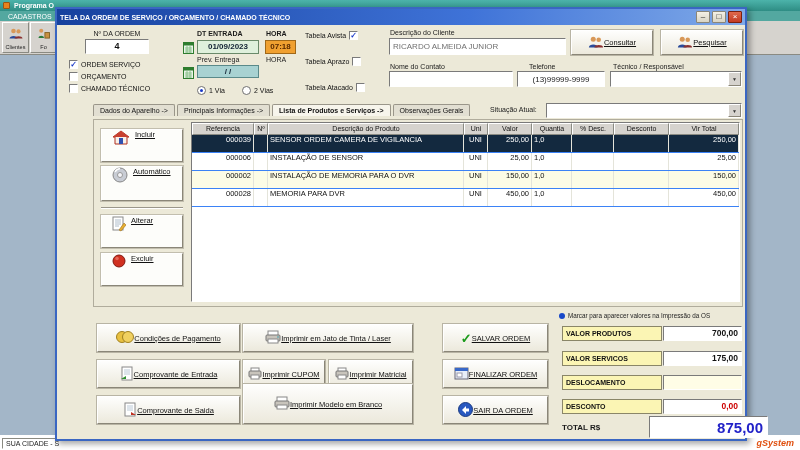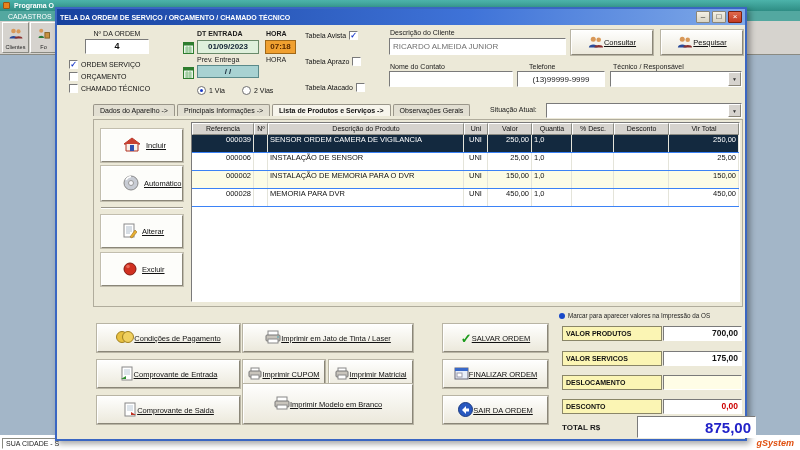--- a/index.html
+++ b/index.html
@@ -36,21 +36,21 @@
   .rdot.on::after{content:"";position:absolute;inset:2px;border-radius:50%;background:#1838c8}
   .btn{position:absolute;display:flex;align-items:center;justify-content:center;background:linear-gradient(#fefefd,#ece9dc);border:1px solid;border-color:#fff #8a8678 #8a8678 #fff;box-shadow:0 0 0 1px #b8b4a4;font-size:7.5px;cursor:default}
   .btn .cap{text-decoration:underline;white-space:nowrap}
   .combo{position:absolute;background:#fff;border:1px solid;border-color:#7a7a7a #fff #fff #7a7a7a;display:flex;align-items:stretch}
   .combo .txt{flex:1;font-size:12px;line-height:13px;padding:16px 3px;overflow:hidden;white-space:nowrap;color:#222}
   .combo .dd{width:13px;background:#D6D3CE;border:1px solid;border-color:#fff #8a8678 #8a8678 #fff;display:flex;align-items:center;justify-content:center;font-size:5px;color:#333}
   .tabsrow{position:absolute;left:36px;top:94px;height:13px;display:flex;align-items:flex-end}
   .tab{font-size:7px;line-height:11px;padding:0 6px;border:1px solid #9a968a;border-bottom:none;background:#E2DFD2;margin-right:2px;border-radius:2px 2px 0 0;white-space:nowrap}
   .tab.active{background:#F7F5EC;font-weight:bold}
   .panel{position:absolute;left:36px;top:110px;width:650px;height:188px;background:#ECE9D8;border:1px solid #b0ac9c}
-  .sbtn{position:absolute;display:flex;align-items:center;gap:5px;padding:0 21px;background:#FDFDFA;border:1px solid;border-color:#fff #8a8678 #8a8678 #fff;box-shadow:0 0 0 1px #c2beae;font-size:7.5px}
+  .sbtn{position:absolute;display:flex;gap:5px;padding:0 10px;background:#FDFDFA;border:1px solid;border-color:#fff #8a8678 #8a8678 #fff;box-shadow:0 0 0 1px #c2beae;font-size:7.5px}
   .sbtn .cap{text-decoration:underline}
   .divider{position:absolute;height:2px;border-top:1px solid #9a968a;border-bottom:1px solid #fff}
   
   .grid{position:absolute;left:134px;top:113px;width:549px;height:180px;background:#fff;border:1px solid;border-color:#7a7a7a #fff #fff #7a7a7a;overflow:hidden}
   .g-row,.g-head{display:flex;width:100%}
   .g-head .gh{background:#D6D3CE;border:1px solid;border-color:#fff #8a8a82 #8a8a82 #fff;font-size:7px;line-height:10px;height:12px;text-align:center;overflow:hidden;white-space:nowrap}
   .g-row{height:18px;border-bottom:1px solid #3b82f6}
   .gc{font-size:7.5px;line-height:9px;padding:0 2px;overflow:hidden;white-space:nowrap;border-right:1px solid #E4E4DA}
   .c0{width:62px;text-align:right}
   .c1{width:14px}
@@ -387,14 +387,14 @@
   </div>
   <div class="tlabel" style="left:505px;top:317px">VALOR PRODUTOS</div>
   <div class="tvalue" style="left:606px;top:317px">700,00</div>
   <div class="tlabel" style="left:505px;top:342px">VALOR SERVICOS</div>
   <div class="tvalue" style="left:606px;top:342px">175,00</div>
   <div class="tlabel" style="left:505px;top:366px">DESLOCAMENTO</div>
   <div class="tvalue" style="left:606px;top:366px;background:#FFFDE6"></div>
   <div class="tlabel" style="left:505px;top:390px">DESCONTO</div>
   <div class="tvalue" style="left:606px;top:390px;color:#CC0000">0,00</div>
   <span class="lbl" style="left:505px;top:414px;font-weight:bold;font-size:8px">TOTAL R$</span>
-  <div class="totalbox" style="left:580px;top:407px;width:119px;height:22px">875,00</div>
+  <div class="totalbox" style="left:592px;top:407px;width:119px;height:22px">875,00</div>
 </div>
 
 </body></html>

